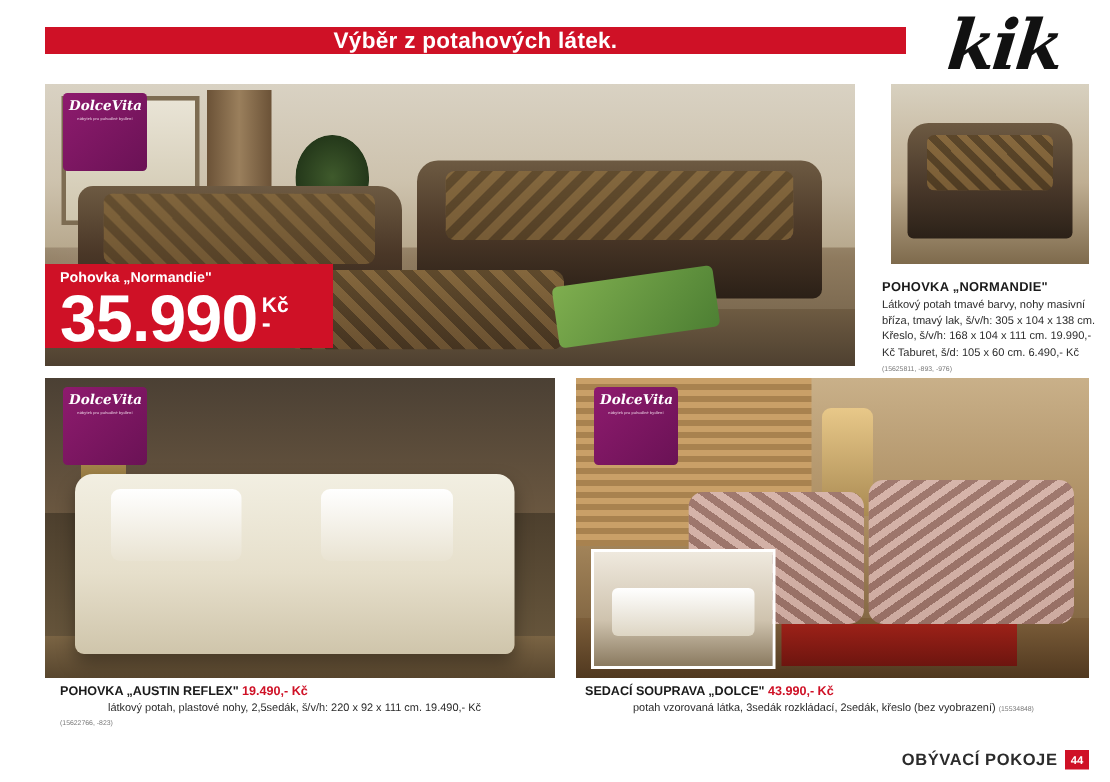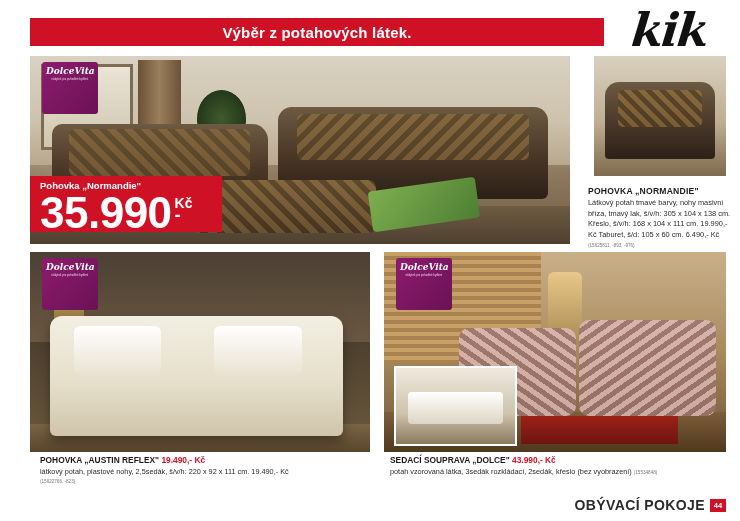--- a/index.html
+++ b/index.html
@@ -13,21 +13,21 @@
   .page {
     position: relative;
     width: 740px; height: 521px;
     background: #ffffff;
   }
 
   
   .header-band {
     position: absolute;
     left: 30px; top: 18px;
-    width: 574px; height: 28px;
+    width: 574px; height: 18px;
     background: #cf1126;
     display: flex; align-items: center; justify-content: center;
   }
   .header-band .title {
     color: #ffffff;
     font-size: 15px;
     font-weight: bold;
     letter-spacing: 0.2px;
   }
   .logo {
@@ -311,32 +311,32 @@
   }
   #txt-normandie .t-code {
     font-size: 4.6px; color: #7a7a7a; margin-top: 3px;
   }
 
   #txt-austin { left: 40px; top: 455px; width: 336px; }
   #txt-dolce  { left: 390px; top: 455px; width: 336px; }
 
   .prod-line { font-size: 8.4px; font-weight: bold; }
   .prod-line .price { color: #cf1126; }
-  .prod-desc { font-size: 7.3px; line-height: 1.4; color: #2b2b2b; margin-top: 2px; }
+  .prod-desc { font-size: 7.3px; line-height: 1.4; color: #2b2b2b; margin-top: 2px; margin-left: 32px; }
   .prod-code { font-size: 4.6px; color: #7a7a7a; margin-top: 2px; }
   .inline-code { font-size: 4.6px; color: #7a7a7a; font-weight: normal; }
 
   
   .footer {
     position: absolute;
     right: 14px; bottom: 8px;
     display: flex; align-items: center;
   }
   .footer .f-text {
-    font-size: 14px; font-weight: bold; color: #2b2b2b;
+    font-size: 11px; font-weight: bold; color: #2b2b2b;
     letter-spacing: 0.4px; margin-right: 5px;
   }
   .footer .f-page {
     width: 16px; height: 13px;
     background: #cf1126; color: #ffffff;
     font-size: 7.5px; font-weight: bold;
     display: flex; align-items: center; justify-content: center;
   }
 </style>
 </head>

